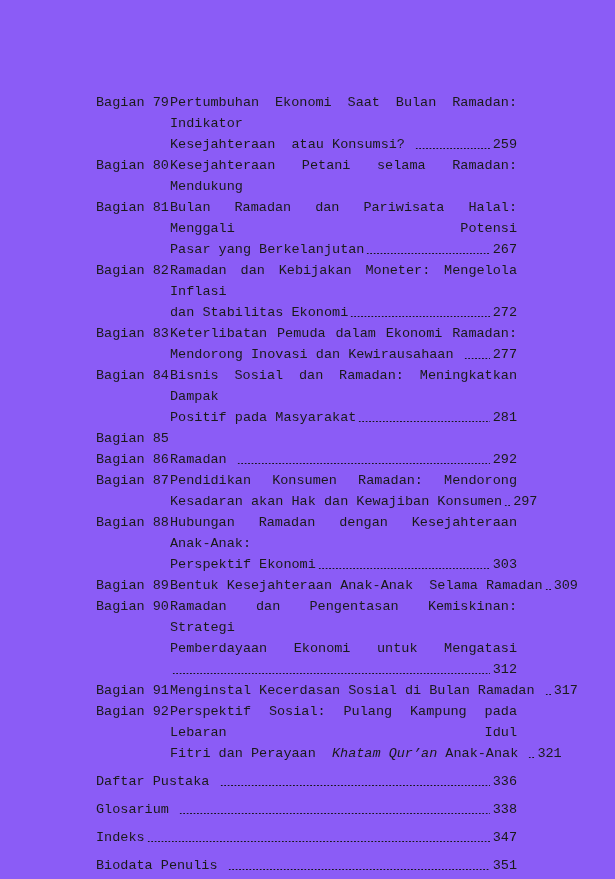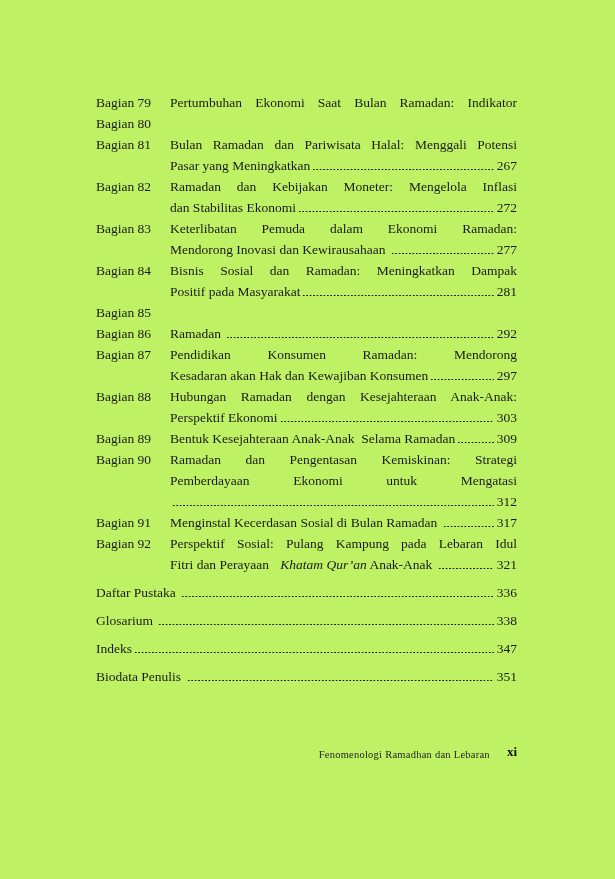--- a/index.html
+++ b/index.html
@@ -3,23 +3,23 @@
 <meta charset="utf-8">
 <style>
   * { margin: 0; padding: 0; box-sizing: border-box; }
   html, body { background: #ffffff; }
   body { width: 615px; height: 879px; }
 
   .page {
     position: relative;
     width: 615px;
     height: 879px;
-    background: #bef264;
+    background: #8b5cf6;
     color: #1a1a1a;
-    font-family: Liberation Serif, serif;
+    font-family: Liberation Mono, monospace;
     overflow: hidden;
   }
 
   .content {
     position: absolute;
     left: 96px;
     top: 92px;
     width: 421px;
   }
 
@@ -71,33 +71,39 @@
 <body>
 
 <div class="page">
   <main class="content">
 
     <section id="toc-entries">
         <div class="entry">
           <div class="label">Bagian 79</div>
           <div class="title">
             <div class="line justify">Pertumbuhan Ekonomi Saat Bulan Ramadan: Indikator</div>
+            <div class="line last">
+              <span class="ltext">Kesejahteraan  atau Konsumsi? </span>
+              <span class="leader"></span>
+              <span class="pagenum">259</span>
+            </div>
           </div>
         </div>
         <div class="entry">
           <div class="label">Bagian 80</div>
           <div class="title">
+            <div class="line justify">Kesejahteraan Petani selama Ramadan: Mendukung</div>
           </div>
         </div>
         <div class="entry">
           <div class="label">Bagian 81</div>
           <div class="title">
             <div class="line justify">Bulan Ramadan dan Pariwisata Halal: Menggali Potensi</div>
             <div class="line last">
-              <span class="ltext">Pasar yang Meningkatkan</span>
+              <span class="ltext">Pasar yang Berkelanjutan</span>
               <span class="leader"></span>
               <span class="pagenum">267</span>
             </div>
           </div>
         </div>
         <div class="entry">
           <div class="label">Bagian 82</div>
           <div class="title">
             <div class="line justify">Ramadan dan Kebijakan Moneter: Mengelola Inflasi</div>
             <div class="line last">

